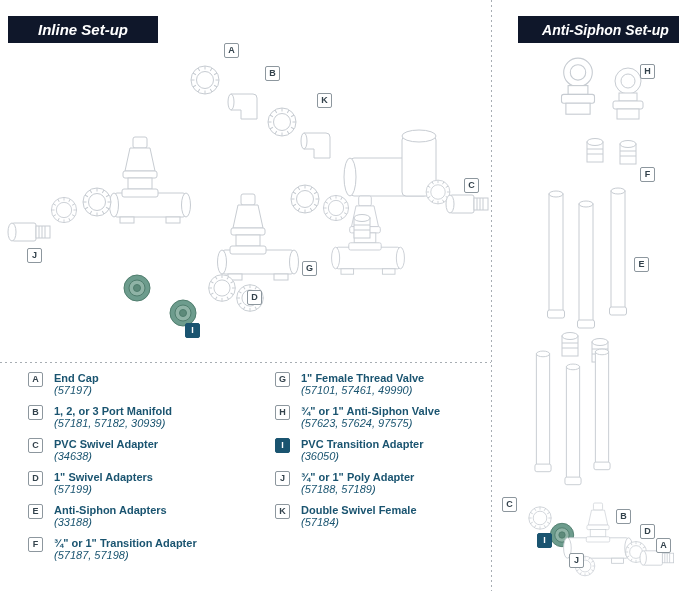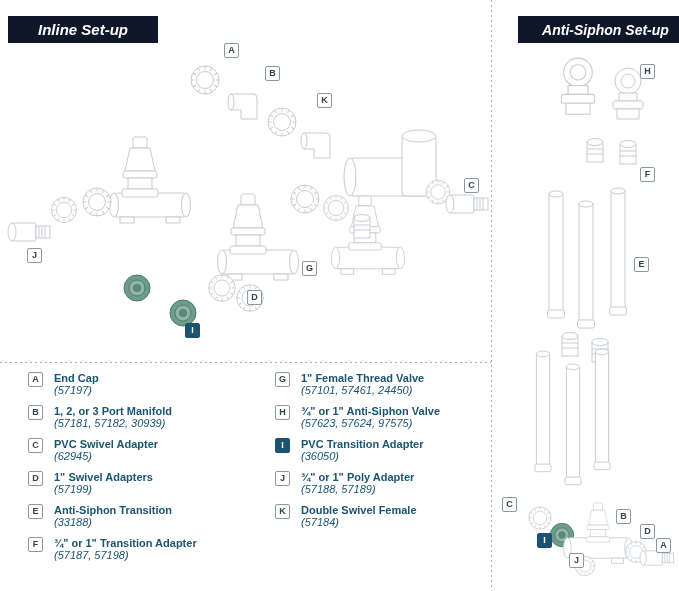--- a/index.html
+++ b/index.html
@@ -194,52 +194,52 @@
         <div class="badge legend-badge">B</div>
         <div>
             <div class="legend-name">1, 2, or 3 Port Manifold</div>
              <div class="legend-nums">(57181, 57182, 30939)</div>
           </div>
       </div>
       <div class="legend-item">
         <div class="badge legend-badge">C</div>
         <div>
             <div class="legend-name">PVC Swivel Adapter</div>
-             <div class="legend-nums">(62945)</div>
+             <div class="legend-nums">(34638)</div>
           </div>
       </div>
       <div class="legend-item">
         <div class="badge legend-badge">D</div>
         <div>
             <div class="legend-name">1" Swivel Adapters</div>
              <div class="legend-nums">(57199)</div>
           </div>
       </div>
       <div class="legend-item">
         <div class="badge legend-badge">E</div>
         <div>
-            <div class="legend-name">Anti-Siphon Transition</div>
+            <div class="legend-name">Anti-Siphon Adapters</div>
              <div class="legend-nums">(33188)</div>
           </div>
       </div>
       <div class="legend-item">
         <div class="badge legend-badge">F</div>
         <div>
             <div class="legend-name">¾" or 1" Transition Adapter</div>
              <div class="legend-nums">(57187, 57198)</div>
           </div>
       </div>
     </div>
 
     <div class="legend-col" id="legend-col-right">
       <div class="legend-item">
         <div class="badge legend-badge">G</div>
         <div>
             <div class="legend-name">1" Female Thread Valve</div>
-             <div class="legend-nums">(57101, 57461, 24450)</div>
+             <div class="legend-nums">(57101, 57461, 49990)</div>
           </div>
       </div>
       <div class="legend-item">
         <div class="badge legend-badge">H</div>
         <div>
             <div class="legend-name">¾" or 1" Anti-Siphon Valve</div>
              <div class="legend-nums">(57623, 57624, 97575)</div>
           </div>
       </div>
       <div class="legend-item">

